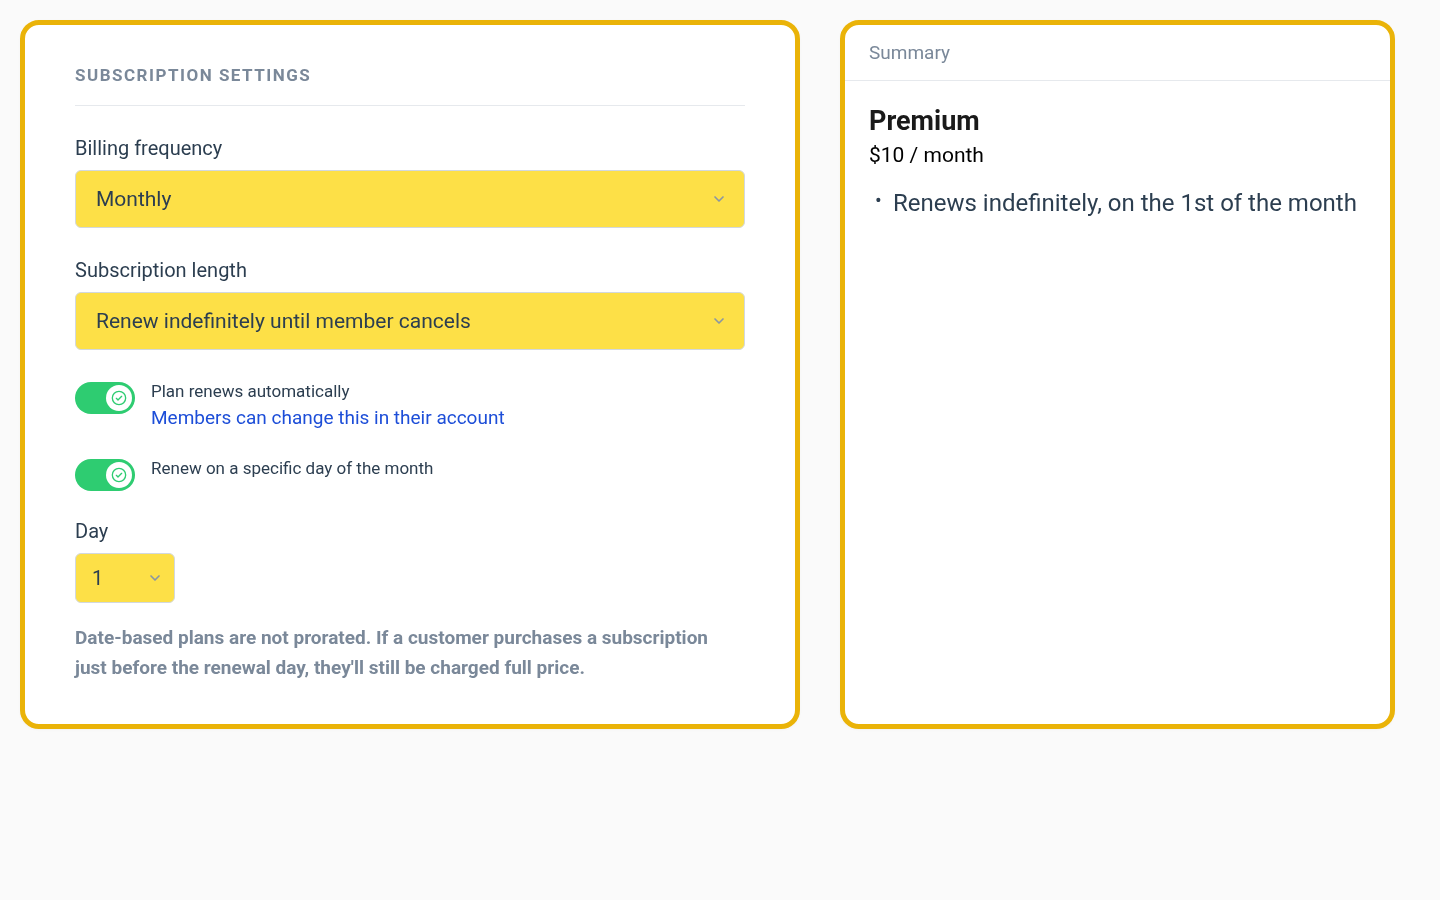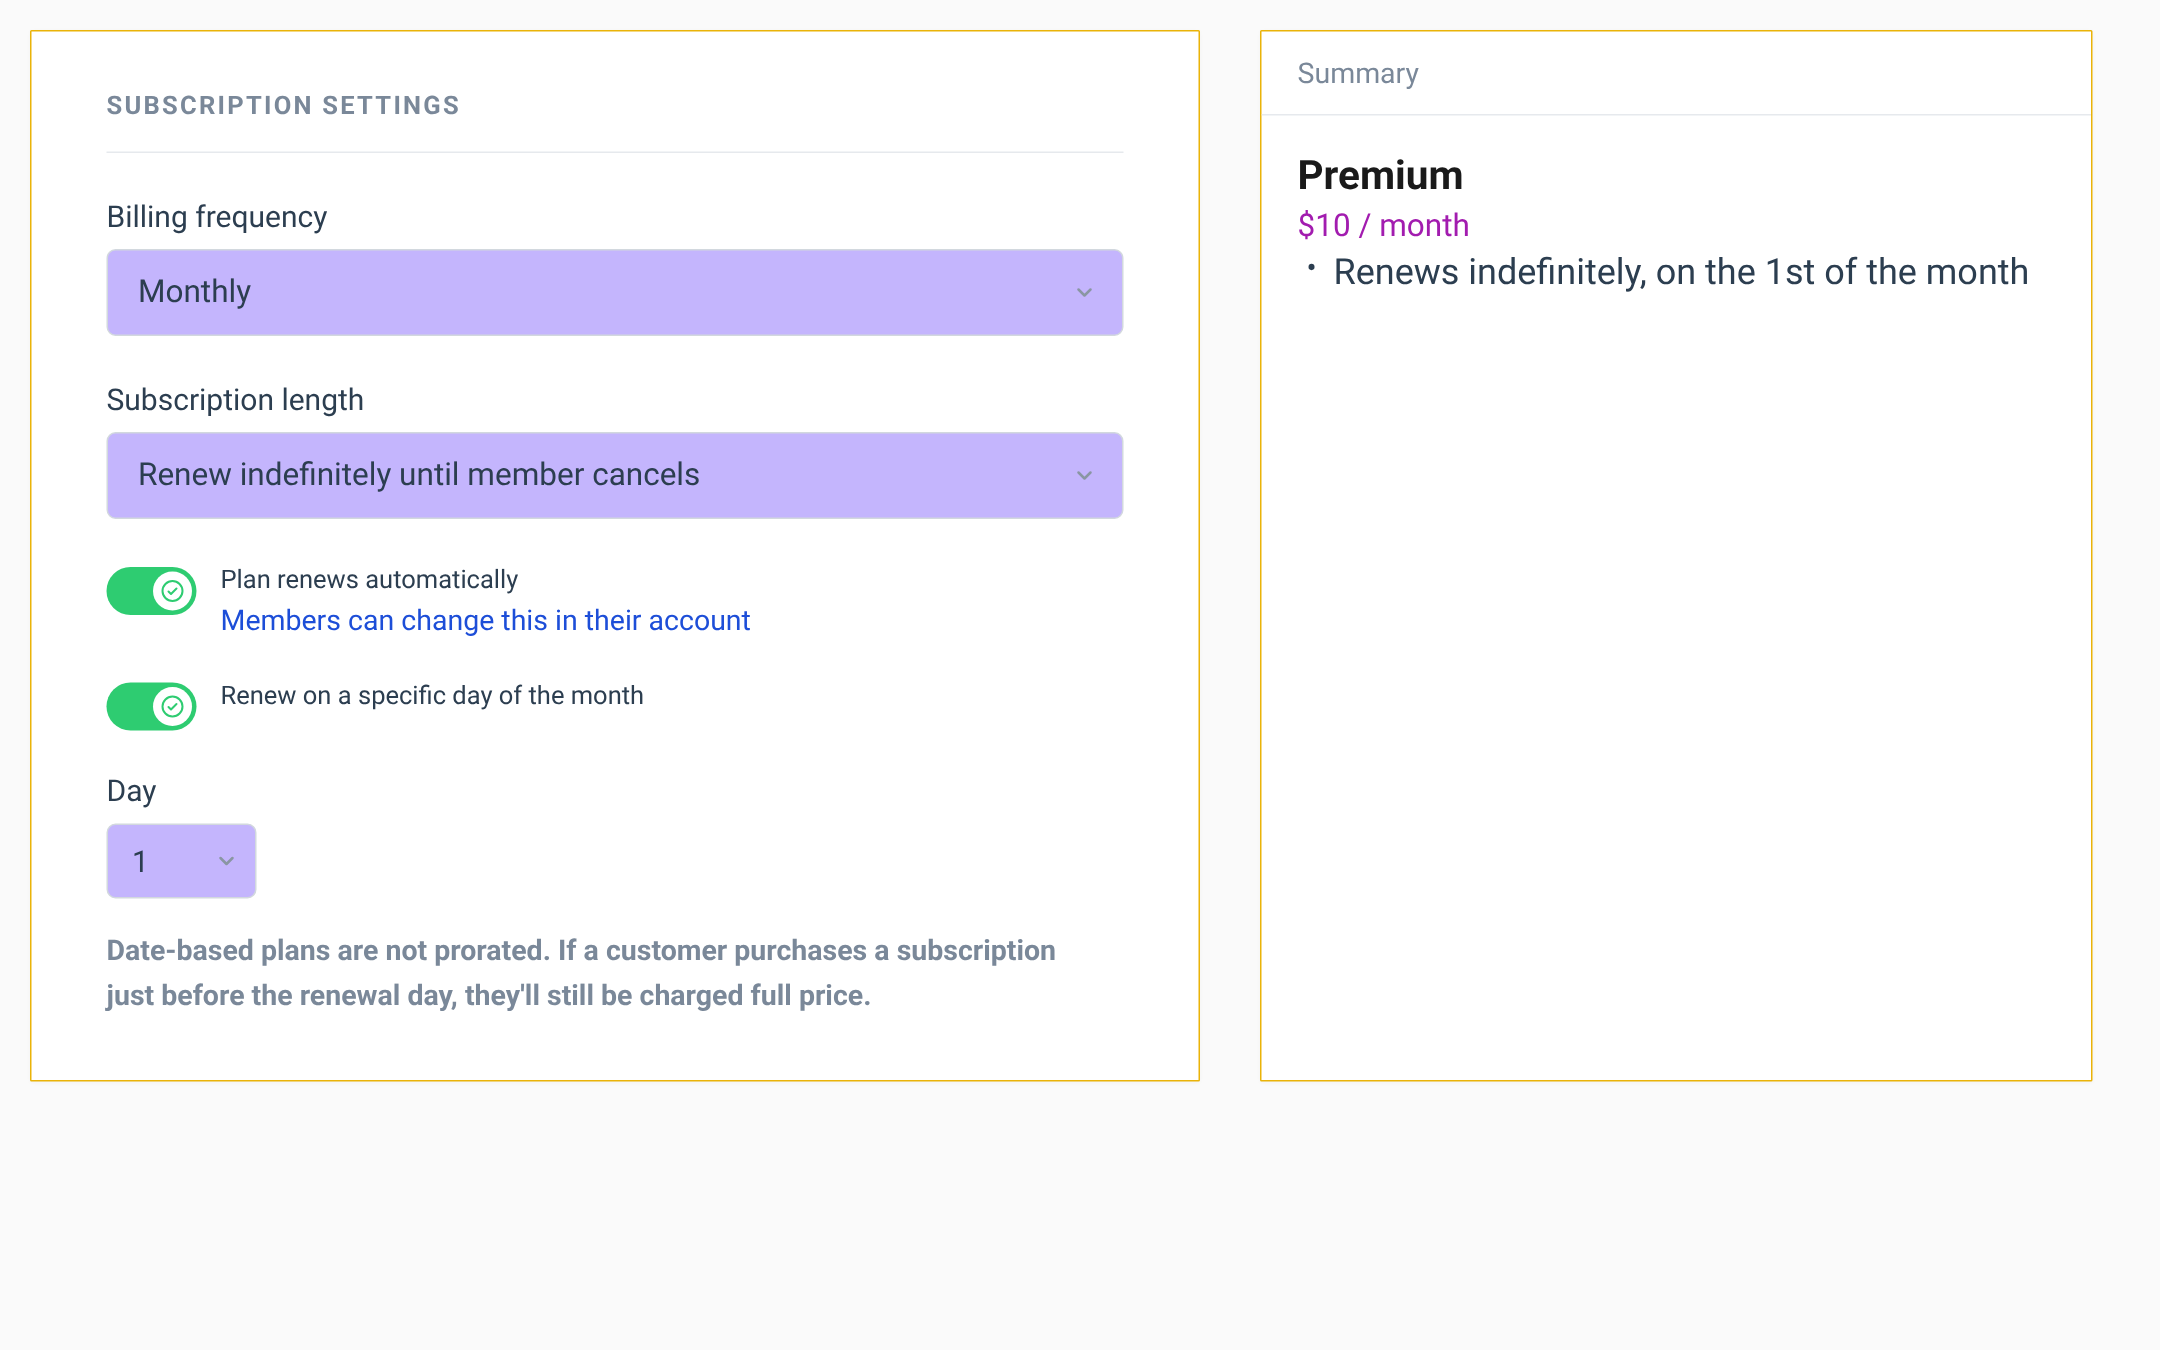--- a/index.html
+++ b/index.html
@@ -10,22 +10,22 @@
     body {
       font-family: -apple-system, BlinkMacSystemFont, "Segoe UI", Roboto, "Helvetica Neue", Arial, sans-serif;
       background: #fafafa;
       padding: 20px;
       display: flex;
       gap: 40px;
       color: #2c3e50;
     }
     .card {
       background: #ffffff;
-      border: 1px solid #eab308;
-      border-radius: 1px;
+      border: 5px solid #eab308;
+      border-radius: 19px;
       box-shadow: 0 1px 3px rgba(0,0,0,0.03);
     }
     .settings-card {
       width: 780px;
       padding: 40px 50px 40px 50px;
     }
     .section-heading {
       font-size: 17px;
       font-weight: 700;
       letter-spacing: 1.5px;
@@ -49,21 +49,21 @@
       width: 100%;
     }
     .select-wrap.narrow {
       width: 100px;
     }
     .select-field {
       width: 100%;
       padding: 16px 45px 16px 20px;
       font-size: 21px;
       color: #2c3e50;
-      background: #c4b5fd;
+      background: #fde047;
       border: 1px solid #d2d8de;
       border-radius: 6px;
       cursor: pointer;
       appearance: none;
       -webkit-appearance: none;
       font-family: inherit;
     }
     .select-wrap.narrow .select-field {
       padding: 12px 35px 12px 16px;
       font-size: 20px;
@@ -149,21 +149,22 @@
       padding: 24px 24px 28px 24px;
     }
     .plan-name {
       font-size: 27px;
       font-weight: 700;
       color: #1a1a1a;
       margin-bottom: 6px;
     }
     .plan-price {
       font-size: 21px;
-      color: #a21caf;
+      color: #000000;
+      margin-bottom: 18px;
     }
     .plan-list {
       list-style: none;
       padding: 0;
     }
     .plan-list li {
       font-size: 24px;
       color: #2c3e50;
       position: relative;
       padding-left: 24px;

